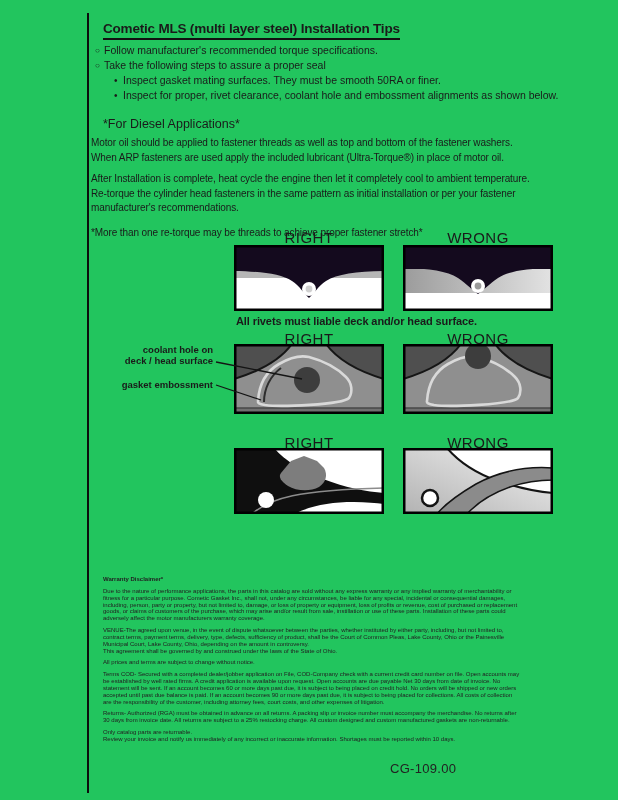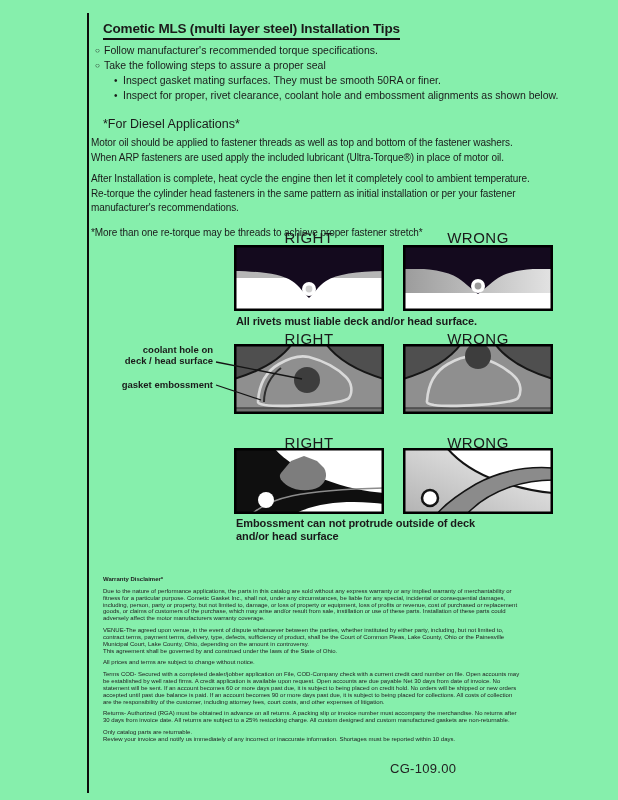--- a/index.html
+++ b/index.html
@@ -1,18 +1,18 @@
 <!DOCTYPE html>
 <html><head>
 <meta charset="utf-8">
 <style>
   * { margin:0; padding:0; box-sizing:border-box; }
   html,body { background:#e8e8e8; }
   .page {
-    position:relative; width:618px; height:800px; background:#86efac;
+    position:relative; width:618px; height:800px; background:#22c55e;
     font-family:"Liberation Sans", sans-serif; color:#1a1a1a; overflow:hidden;
     margin:0 auto;
   }
   .abs { position:absolute; }
   .vrule { left:87px; top:13px; width:2px; height:780px; background:#0d0d0d; }
   .title {
     left:103px; top:21px; font-size:13.5px; font-weight:bold; letter-spacing:-0.2px;
     border-bottom:2px solid #111; padding-bottom:2px; white-space:nowrap;
   }
   .bullets { left:95px; top:43px; width:470px; font-size:10.5px; line-height:14px; }
@@ -141,21 +141,20 @@
           <stop offset="1" stop-color="#f2f2f2"></stop>
       </linearGradient>
     </defs>
     <rect x="0" y="0" width="150" height="66" fill="#ffffff"></rect>
     <path d="M0,0 H44 C56,14 75,26 95,33 C116,40 136,44 150,45 V66 H0 Z" fill="url(#gradF)"></path>
     <path d="M44,0 C56,14 75,26 95,33 C116,40 136,44 150,45" stroke="#141414" stroke-width="2" fill="none"></path>
     <path d="M150,20 C122,18 97,23 73,36 C56,46 42,56 34,66 H64 C74,55 90,45 107,39 C122,34 138,32 150,32 Z" fill="#8b8b8b" stroke="#141414" stroke-width="1.5"></path>
     <circle cx="27" cy="50" r="8" fill="#ffffff" stroke="#141414" stroke-width="2.5"></circle>
     <rect x="1.25" y="1.25" width="147.5" height="63.5" fill="none" stroke="#000000" stroke-width="2.5"></rect>
   </svg>
-  <div class="abs caption cap3">Embossment can not protrude outside of deck and/or head surface</div>
 
   <svg class="abs leaders" width="618" height="800" viewBox="0 0 618 800">
     <line x1="216" y1="362" x2="302" y2="379" stroke="#141414" stroke-width="1.3"></line>
     <line x1="216" y1="385" x2="261" y2="400" stroke="#141414" stroke-width="1.3"></line>
   </svg>
 
   <div class="abs legal">
     <p class="lh">Warranty Disclaimer*</p>
     <p>Due to the nature of performance applications, the parts in this catalog are sold without any express warranty or any implied warranty of merchantability or fitness for a particular purpose.  Cometic Gasket Inc., shall not, under any circumstances, be liable for any special, incidental or consequential damages, including, person, party or property, but not limited to, damage, or loss of property or equipment, loss of profits or revenue, cost of purchased or replacement goods, or claims of customers of the purchase, which may arise and/or result from sale, instillation or use of these parts.  Installation of these parts could adversely affect the motor manufacturers warranty coverage.</p>
     <p class="tight">VENUE-The agreed upon venue, in the event of dispute whatsoever between the parties, whether instituted by either party, including, but not limited to, contract terms, payment terms, delivery, type, defects, sufficiency of product, shall be the Court of Common Pleas, Lake County, Ohio or the Painesville Municipal Court, Lake County, Ohio, depending on the amount in controversy.</p>

